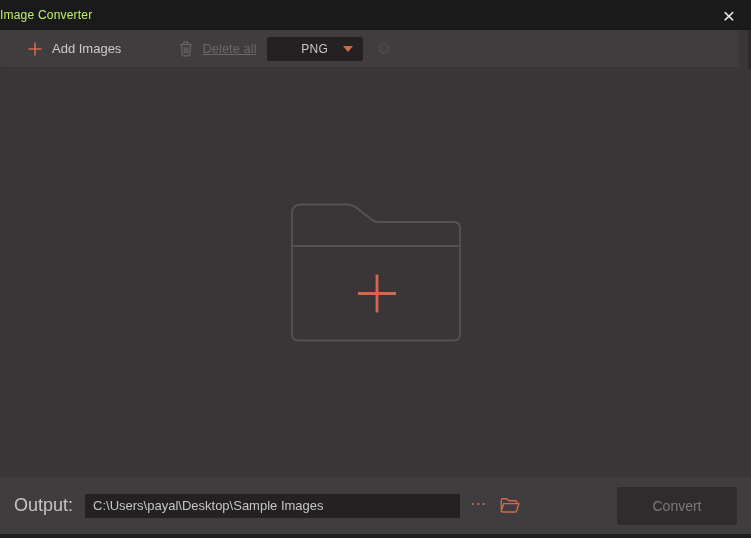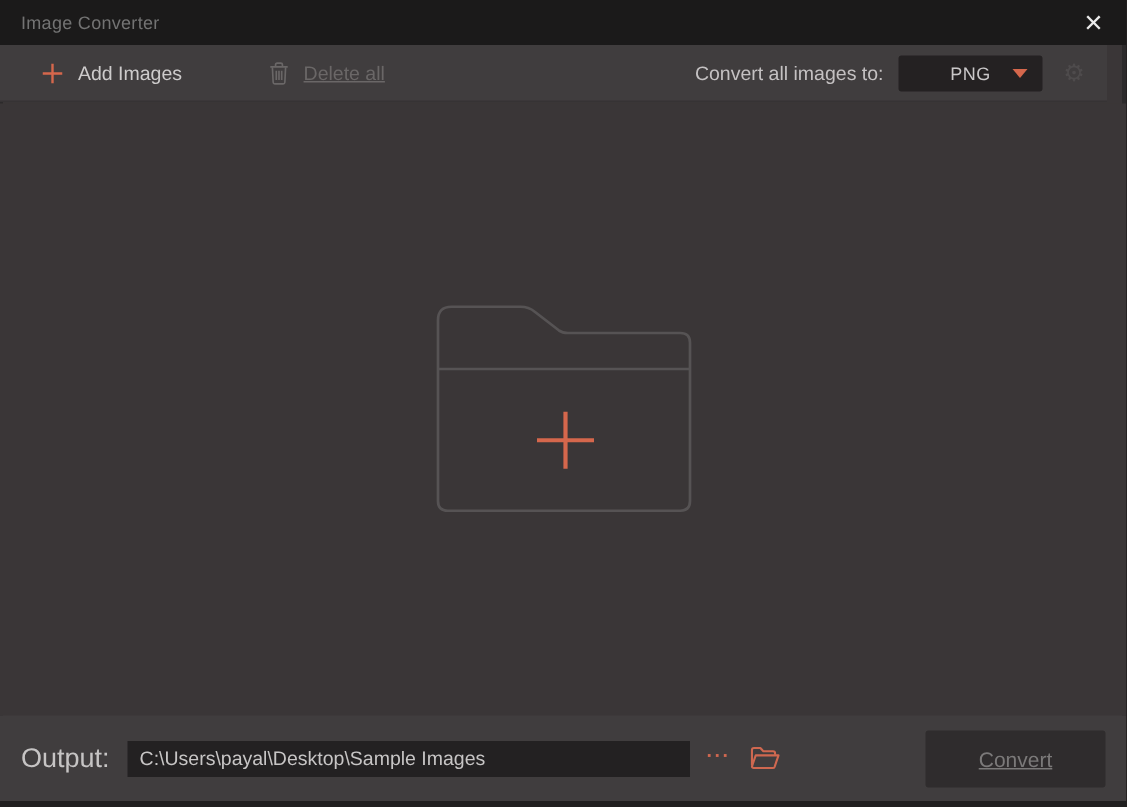--- a/index.html
+++ b/index.html
@@ -7,21 +7,21 @@
     position:relative;width:751px;height:538px;overflow:hidden;
     font-family:"Liberation Sans","DejaVu Sans",sans-serif;
     background:#3a3637;
     box-shadow:inset 2px 0 0 #2c2a2b, inset -3px 0 0 #2c2a2b, inset 0 -4px 0 #201f1f;
   }
   
   .titlebar{
     position:absolute;top:0;left:0;right:0;height:30px;background:#1b1a1a;
     display:flex;align-items:center;
   }
-  .titlebar .title{color:#737373;font-size:12px;margin-left:14px;letter-spacing:.2px;}
+  .titlebar .title{color:#bef264;font-size:12px;margin-left:0;letter-spacing:.2px;}
   .close-btn{
     position:absolute;right:6px;top:0;width:32px;height:30px;
     display:flex;align-items:center;justify-content:center;
     color:#ececec;font-size:21px;font-weight:300;cursor:pointer;line-height:1;
   }
   
   .toolbar{
     position:absolute;top:30px;left:0;right:13px;height:38px;background:#403d3e;
     display:flex;align-items:center;border-bottom:1px solid #363334;box-sizing:border-box;
   }
@@ -65,21 +65,20 @@
   }
   .browse-dots{
     margin-left:11px;color:#cf6850;font-size:13px;font-weight:bold;letter-spacing:1px;
     cursor:pointer;line-height:1;padding-bottom:4px;
   }
   .open-folder{margin-left:13px;cursor:pointer;display:flex;align-items:center;}
   .convert-btn{
     margin-left:auto;margin-right:14px;width:120px;height:38px;background:#2f2c2d;
     border:none;border-radius:2px;color:#7b7979;font-size:14px;cursor:default;
     font-family:"Liberation Sans","DejaVu Sans",sans-serif;
-    text-decoration:underline;
   }
   .bottom-edge{position:absolute;left:0;right:0;bottom:0;height:4px;background:#201f1f;}
   svg{display:block;}
 </style>
 </head>
 <body>
 
 <div class="window">
 
   <div class="titlebar">
@@ -104,21 +103,20 @@
             <path d="M1.2 3.6 H12.8"></path>
             <path d="M4.7 3.4 V2.2 Q4.7 1.1 5.8 1.1 H8.2 Q9.3 1.1 9.3 2.2 V3.4"></path>
             <path d="M2.6 3.8 L3.1 13.8 Q3.15 14.9 4.2 14.9 H9.8 Q10.85 14.9 10.9 13.8 L11.4 3.8"></path>
             <path d="M5.2 6.2 V12.4 M7 6.2 V12.4 M8.8 6.2 V12.4"></path>
           </g>
         </svg>
       </span>
       <span class="label">Delete all</span>
     </div>
 
-    <span class="convert-to-label">Convert all images to:</span>
 
     <div class="format-select">
       <span class="value">PNG</span>
       <span class="caret-down"></span>
     </div>
 
     <span class="gear">⚙</span>
   </div>
 
   <div class="main">

